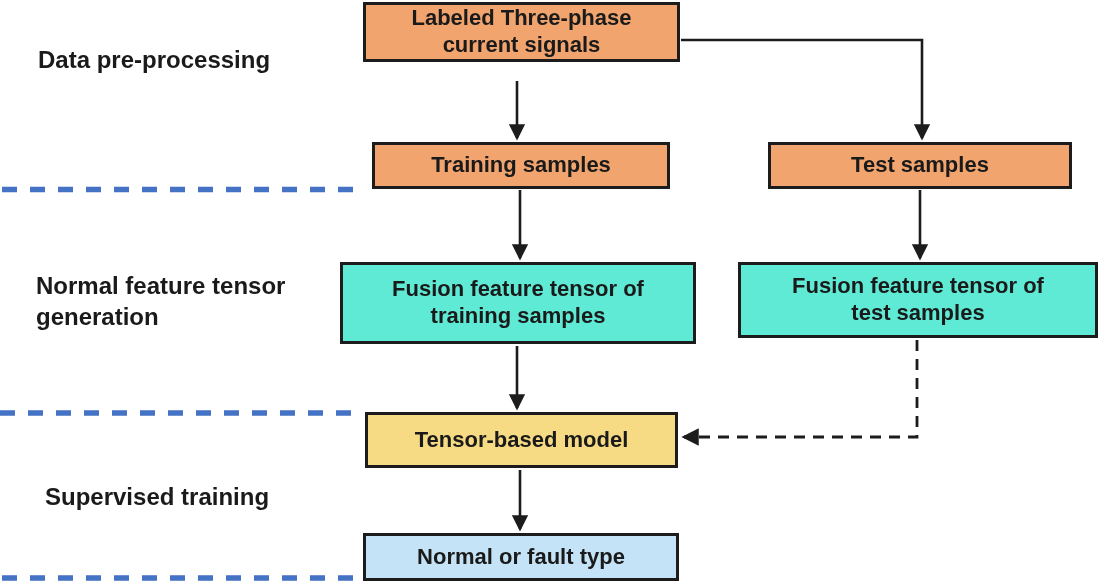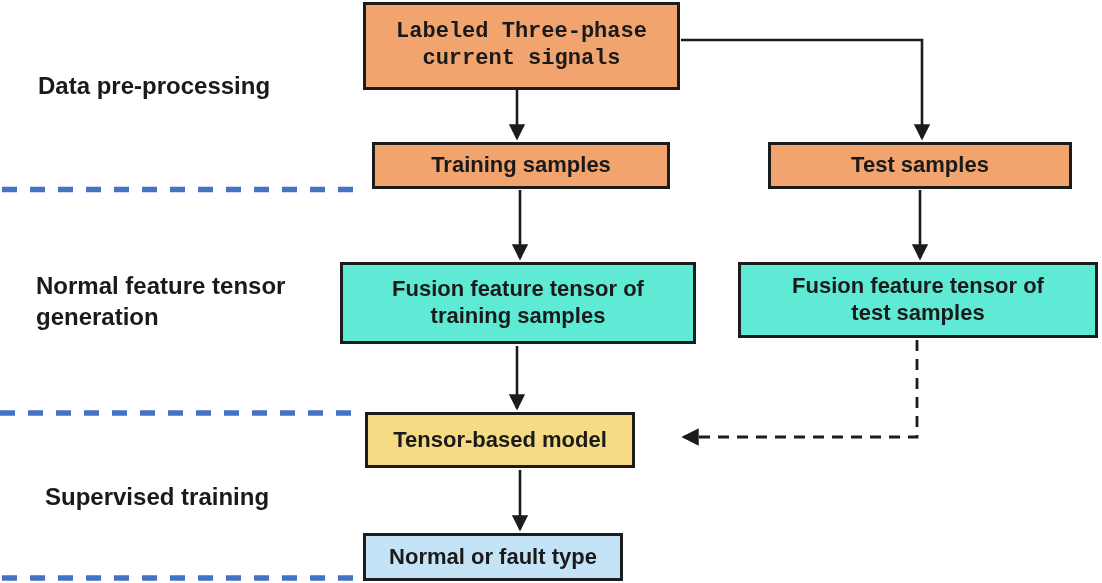--- a/index.html
+++ b/index.html
@@ -45,29 +45,29 @@
     color: #1a1a1a;
     white-space: pre-line;
     z-index: 2;
   }
   .node-orange   { background: #f1a46e; }
   .node-paleblue { background: #5eead4; }
   .node-yellow   { background: #f6db84; }
   .node-skyblue  { background: #c5e3f6; }
 
   
-  #box-top       { left: 363px; top: 2px;   width: 317px; height: 88px; font-family: Liberation Mono, monospace; }
+  #box-top       { left: 363px; top: 2px;   width: 317px; height: 60px; }
   #box-training  { left: 372px; top: 142px; width: 298px; height: 47px; }
   #box-test      { left: 768px; top: 142px; width: 304px; height: 47px; }
   #box-fusion-tr { left: 340px; top: 262px; width: 356px; height: 82px; }
   #box-fusion-te { left: 738px; top: 262px; width: 360px; height: 76px; }
-  #box-model     { left: 365px; top: 412px; width: 270px; height: 56px; }
-  #box-output    { left: 363px; top: 533px; width: 260px; height: 48px; }
+  #box-model     { left: 365px; top: 412px; width: 313px; height: 56px; }
+  #box-output    { left: 363px; top: 533px; width: 316px; height: 48px; }
 
-  #label-stage-1 { left: 38px; top: 70px; text-align: center;  }
+  #label-stage-1 { left: 38px; top: 44px; text-align: center;  }
   #label-stage-2 { left: 36px; top: 270px; }
   #label-stage-3 { left: 45px; top: 481px; }
 </style>
 </head>
 <body>
 
 <div class="canvas">
 
   <svg class="connector-layer" width="1102" height="583" viewBox="0 0 1102 583" xmlns="http://www.w3.org/2000/svg">
     <defs>

